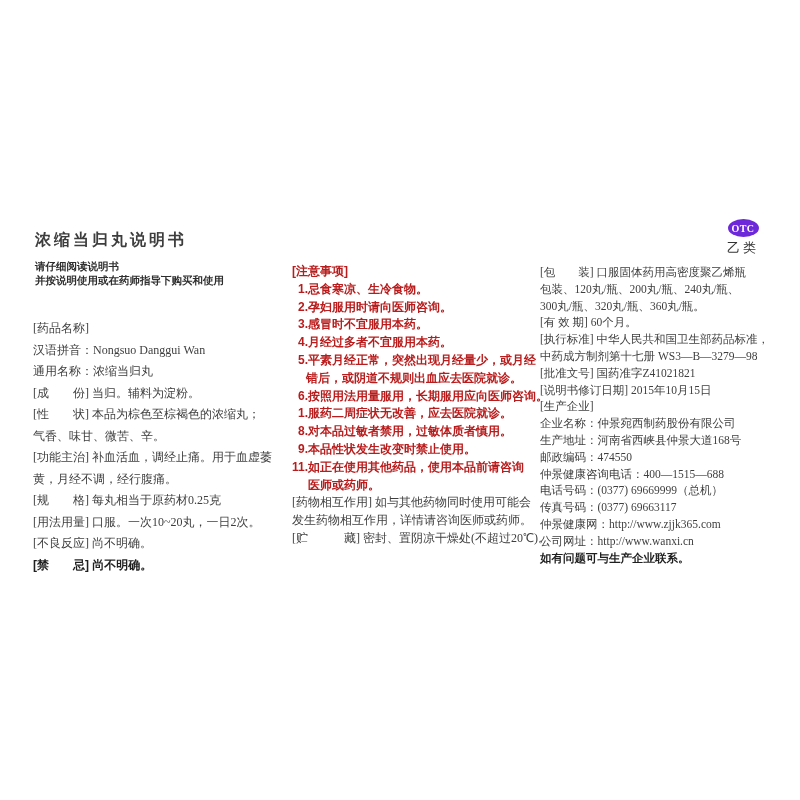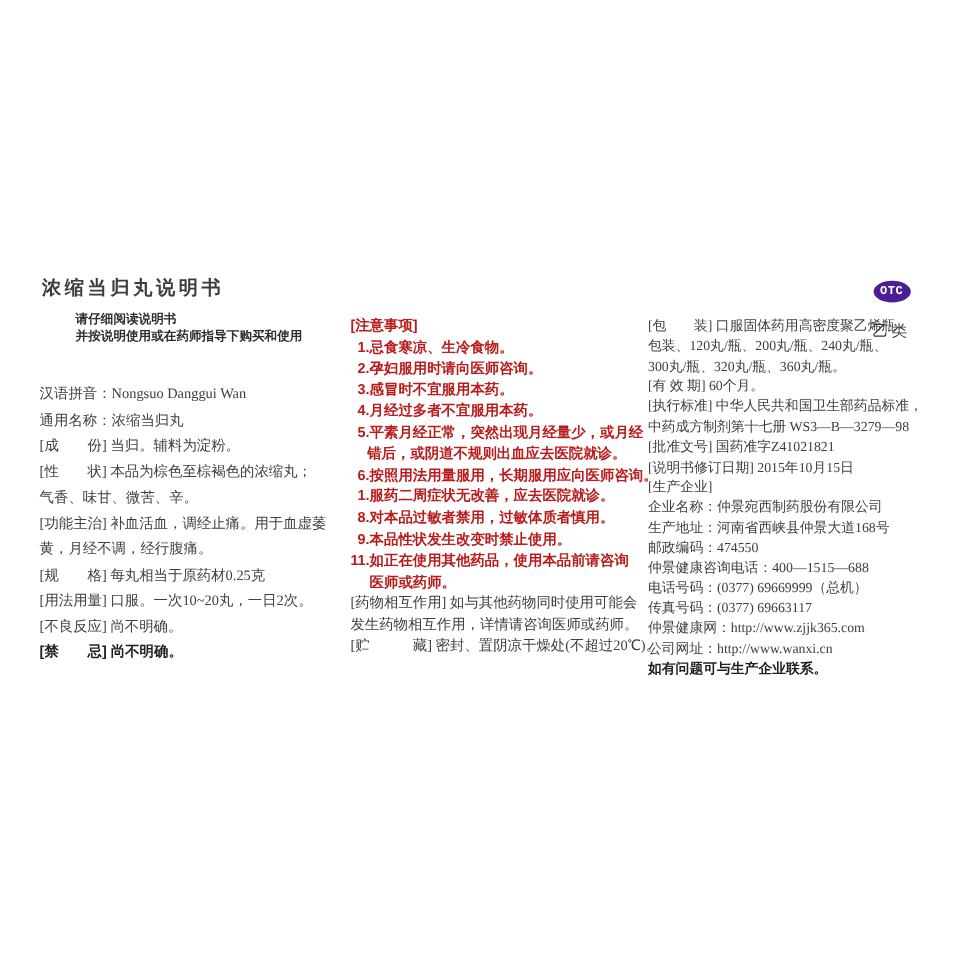--- a/index.html
+++ b/index.html
@@ -8,28 +8,28 @@
   .sheet { position:absolute; left:0; top:0; width:800px; height:800px; background:#ffffff; }
 
   .page-title {
     position:absolute; left:35px; top:230px;
     font-size:16px; letter-spacing:3px; font-weight:600; color:#3d3d3d;
     font-family:"Liberation Serif", serif; white-space:nowrap;
   }
   .notice {
     position:absolute; left:35px; top:259px;
     font-family:"Liberation Sans", sans-serif; font-weight:700;
-    font-size:10.5px; line-height:14px; color:#2d2d2d; white-space:nowrap;margin-left:28px;
+    font-size:10.5px; line-height:14px; color:#2d2d2d; white-space:nowrap;
   }
 
   .otc-badge { position:absolute; left:726px; top:219px; width:34px; text-align:center; }
   .otc-ellipse {
-    width:31px; height:18px; margin:15px auto; background:#4c1d95; border-radius:50%;
+    width:31px; height:18px; margin:0 auto; background:#6d28d9; border-radius:50%;
     display:flex; align-items:center; justify-content:center;
-    color:#ffffff; font-family:Liberation Mono, monospace; font-weight:700;
+    color:#ffffff; font-family:Liberation Serif, serif; font-weight:700;
     font-size:10px; letter-spacing:0.5px;
   }
   .otc-class {
     margin-top:2px; font-size:13px; letter-spacing:3px; color:#333333;
     font-family:"Liberation Sans", sans-serif; white-space:nowrap;
   }
 
   .col { position:absolute; }
   .col-left  { left:33px;  top:318px; width:256px; font-size:12px;   line-height:21.5px; }
   .col-mid   { left:292px; top:263px; width:247px; font-size:12px;   line-height:17.8px; }
@@ -53,20 +53,21 @@
   </div>
 
   <div class="otc-badge">
     <div class="otc-ellipse">
       <span>OTC</span>
     </div>
     <div class="otc-class">乙类</div>
   </div>
 
   <div class="col col-left">
+      <div class="line kai">[药品名称]</div>
       <div class="line kai">汉语拼音：Nongsuo Danggui Wan</div>
       <div class="line kai">通用名称：浓缩当归丸</div>
       <div class="line kai">[成　　份] 当归。辅料为淀粉。</div>
       <div class="line kai">[性　　状] 本品为棕色至棕褐色的浓缩丸；</div>
       <div class="line kai">气香、味甘、微苦、辛。</div>
       <div class="line kai">[功能主治] 补血活血，调经止痛。用于血虚萎</div>
       <div class="line kai">黄，月经不调，经行腹痛。</div>
       <div class="line kai">[规　　格] 每丸相当于原药材0.25克</div>
       <div class="line kai">[用法用量] 口服。一次10~20丸，一日2次。</div>
       <div class="line kai">[不良反应] 尚不明确。</div>

